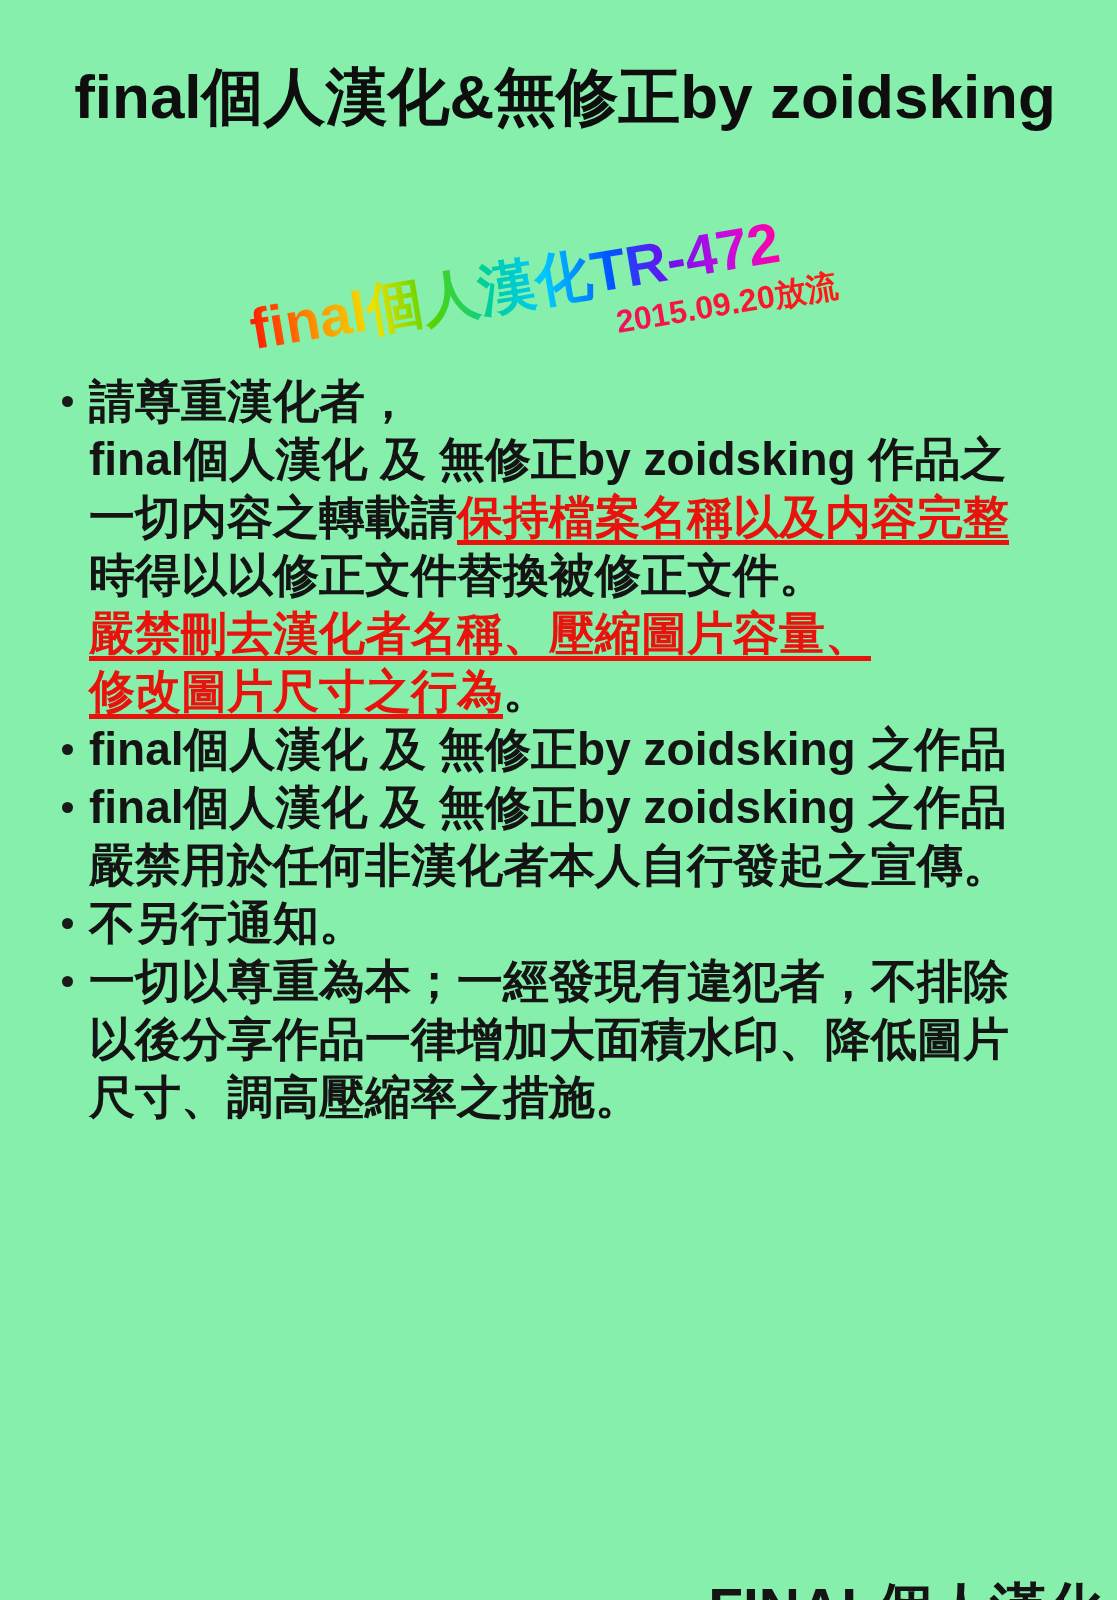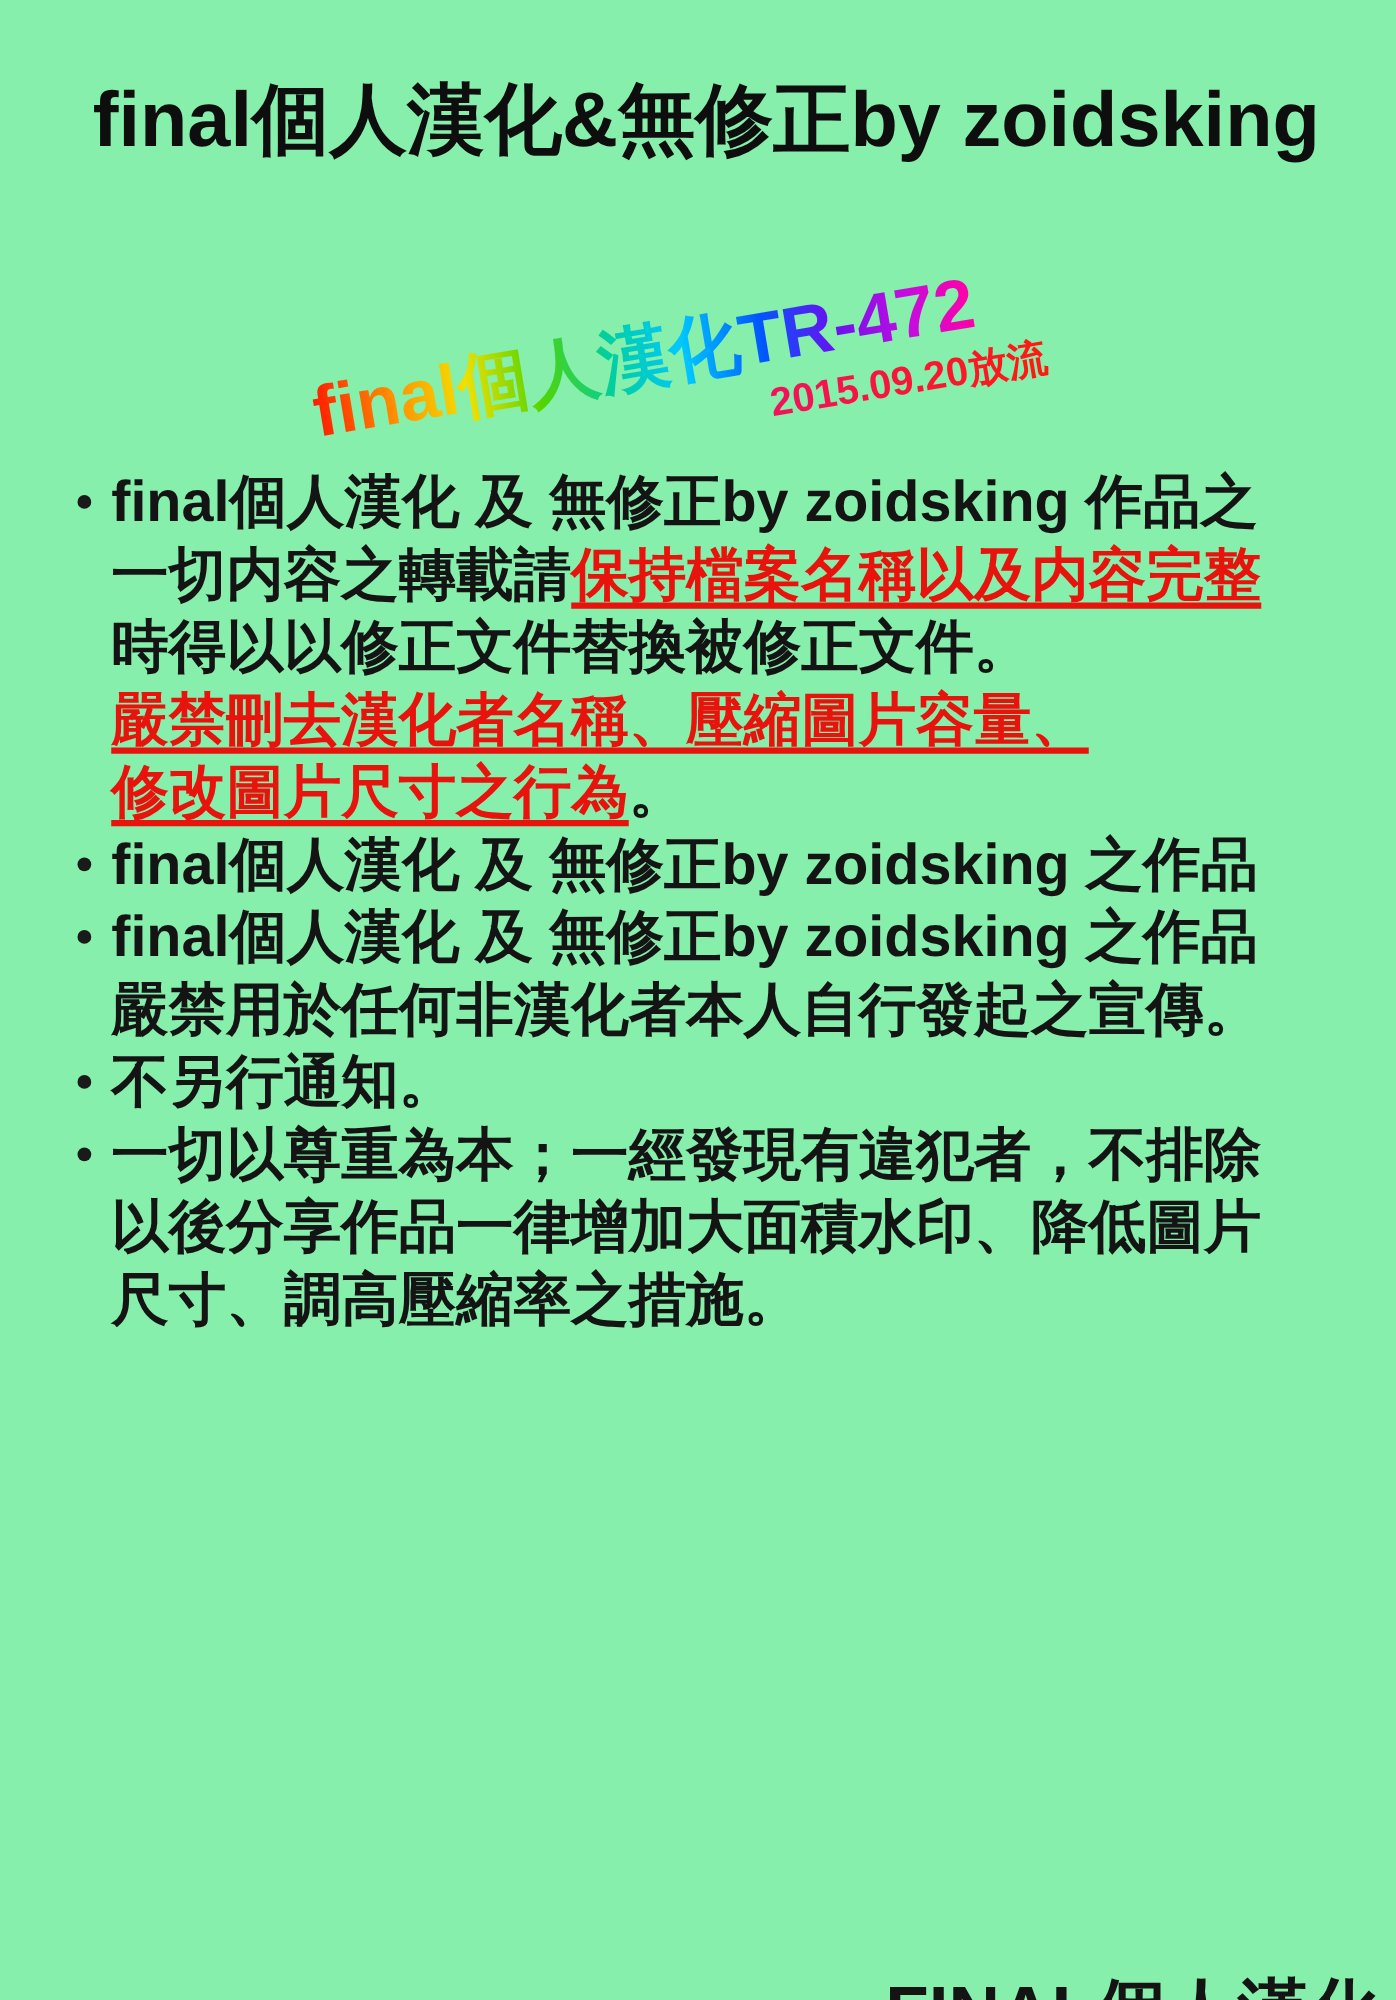--- a/index.html
+++ b/index.html
@@ -83,20 +83,21 @@
 
   <div class="watermark">
     <div class="wm-main">final個人漢化TR-472</div>
     <div class="wm-date">2015.09.20放流</div>
   </div>
 
   <div class="rules">
 
     <div class="rule">
       <span class="bullet"></span>
+      <div class="line"><span class="sb">請尊重漢化者，</span></div>
       <div class="line"><span class="sb">final個人漢化 及 無修正by zoidsking 作品之</span></div>
       <div class="line"><span class="sb">一切内容之轉載請</span><span class="sru">保持檔案名稱以及内容完整</span></div>
       <div class="line"><span class="sb">時得以以修正文件替換被修正文件。</span></div>
       <div class="line"><span class="sru">嚴禁刪去漢化者名稱、壓縮圖片容量、</span></div>
       <div class="line"><span class="sru">修改圖片尺寸之行為</span><span class="sb">。</span></div>
     </div>
 
     <div class="rule">
       <span class="bullet"></span>
       <div class="line"><span class="sb">final個人漢化 及 無修正by zoidsking 之作品</span></div>

